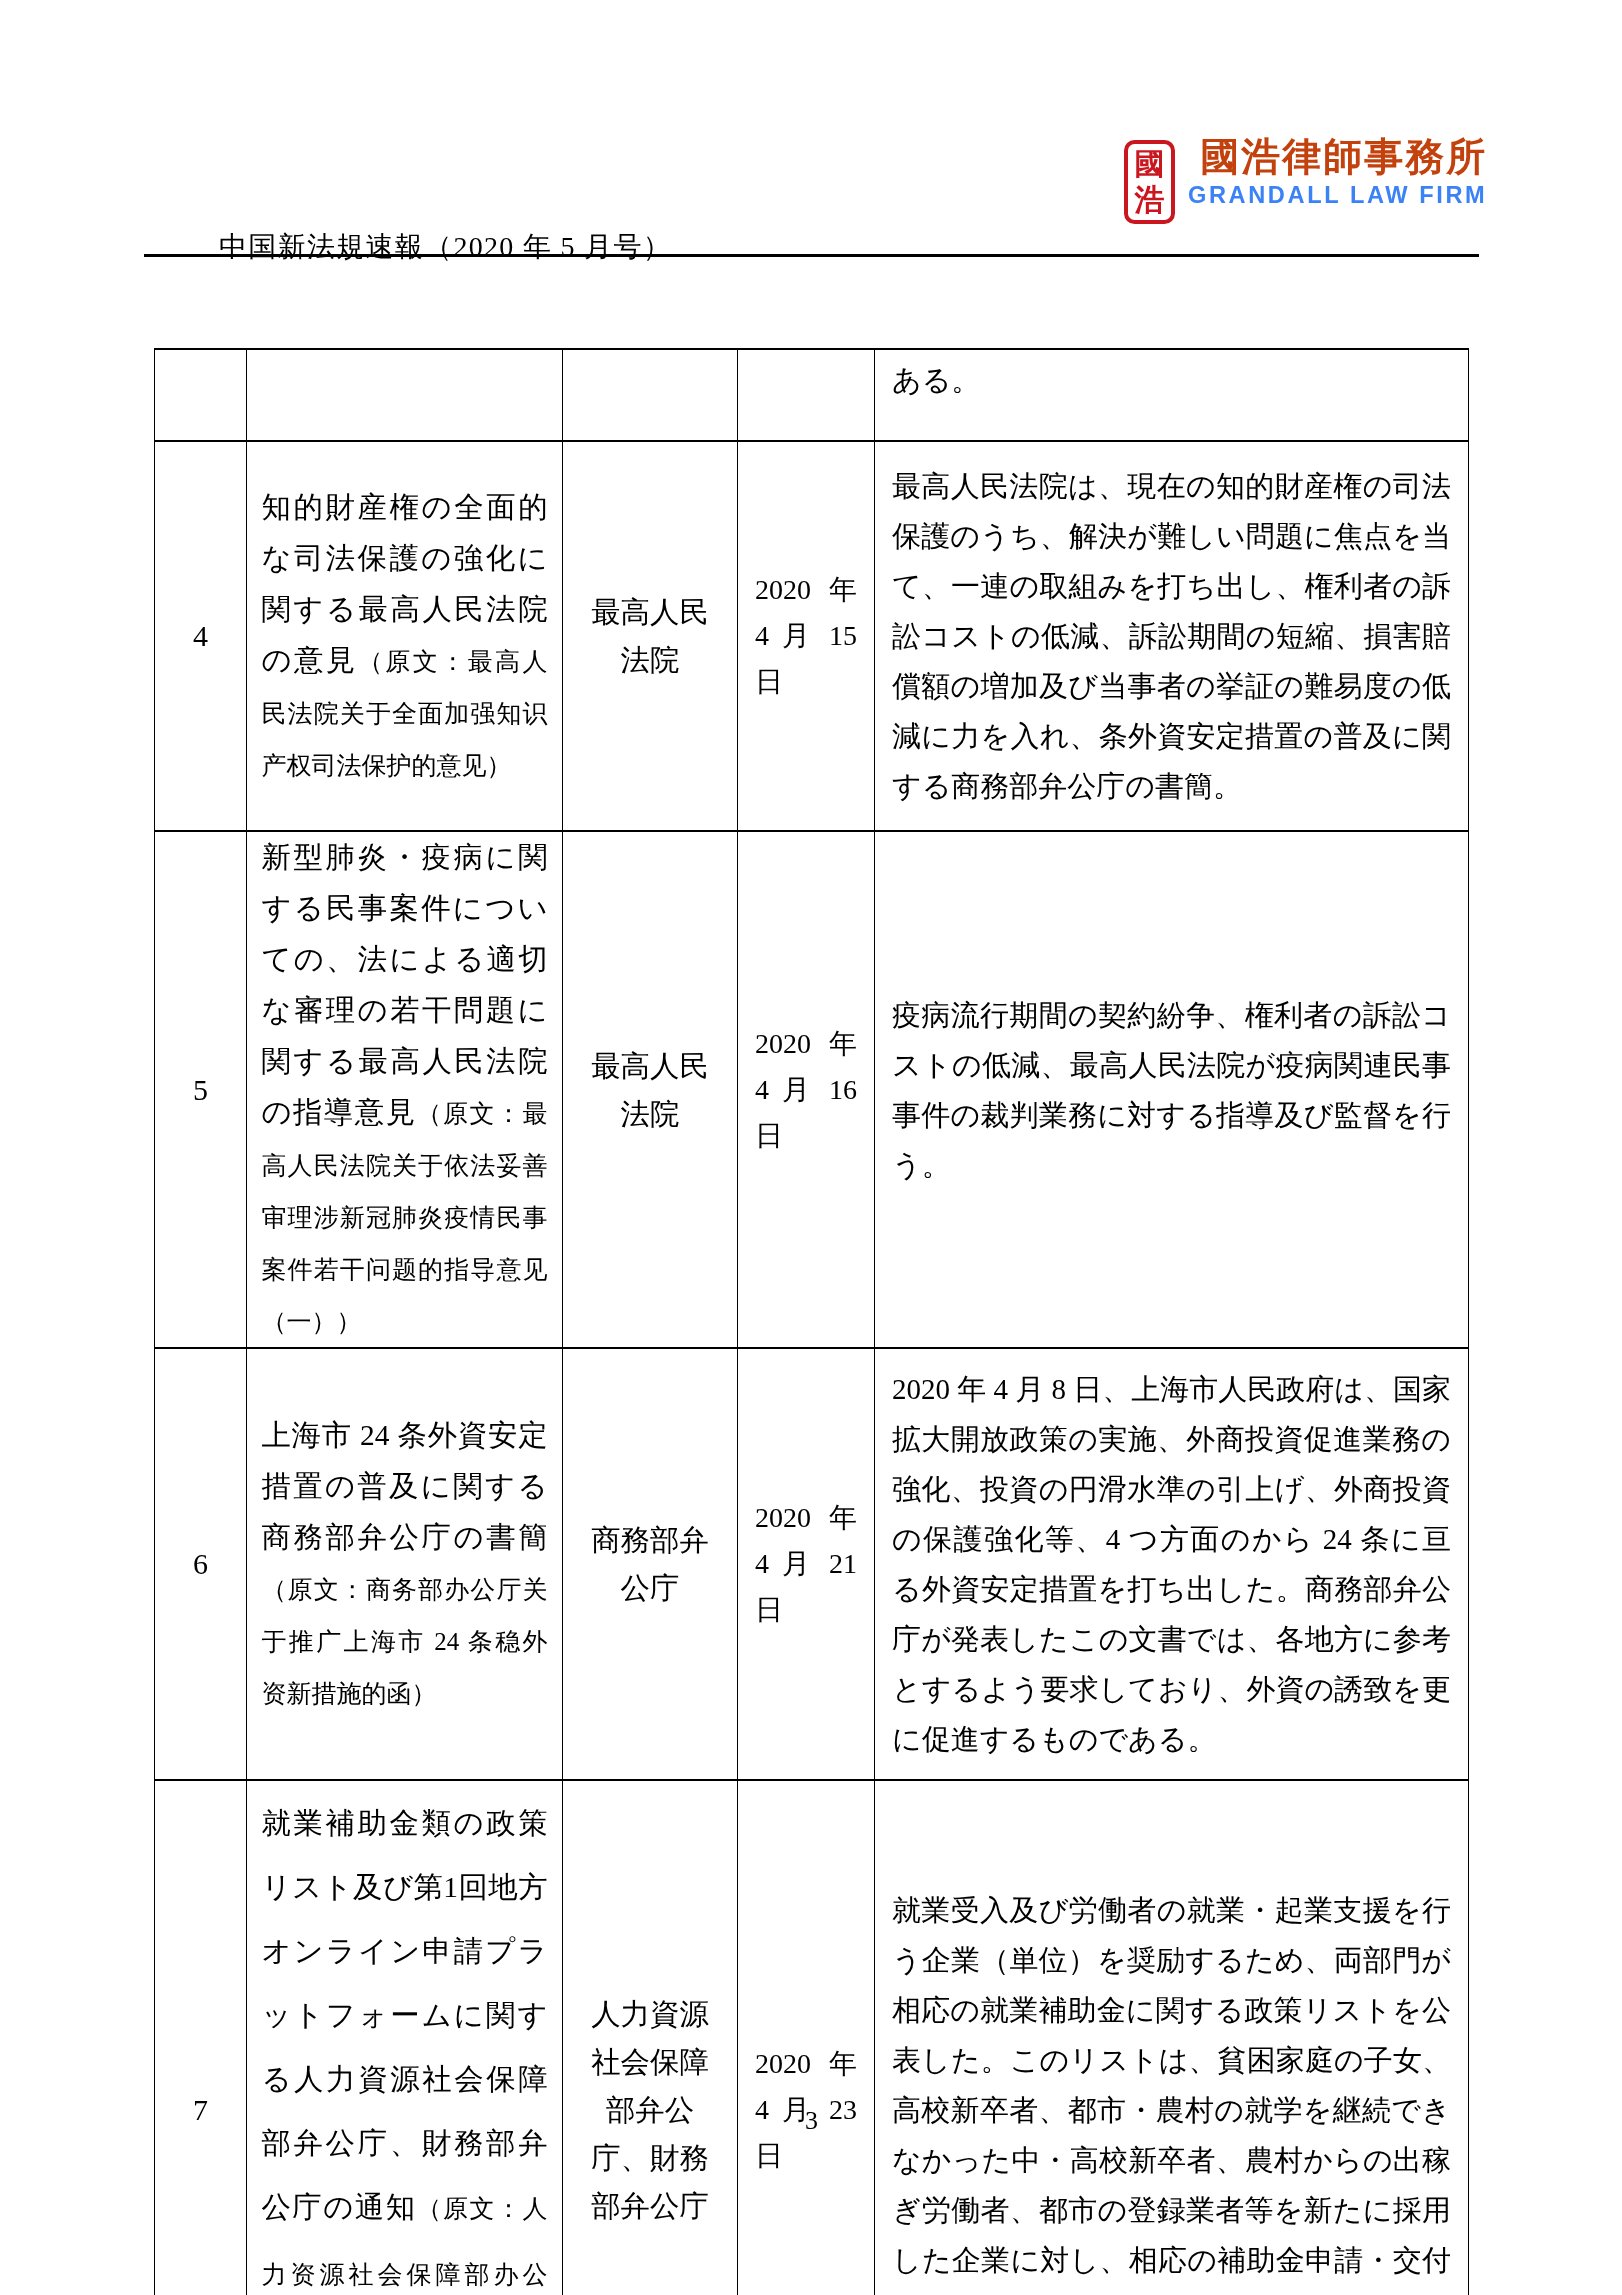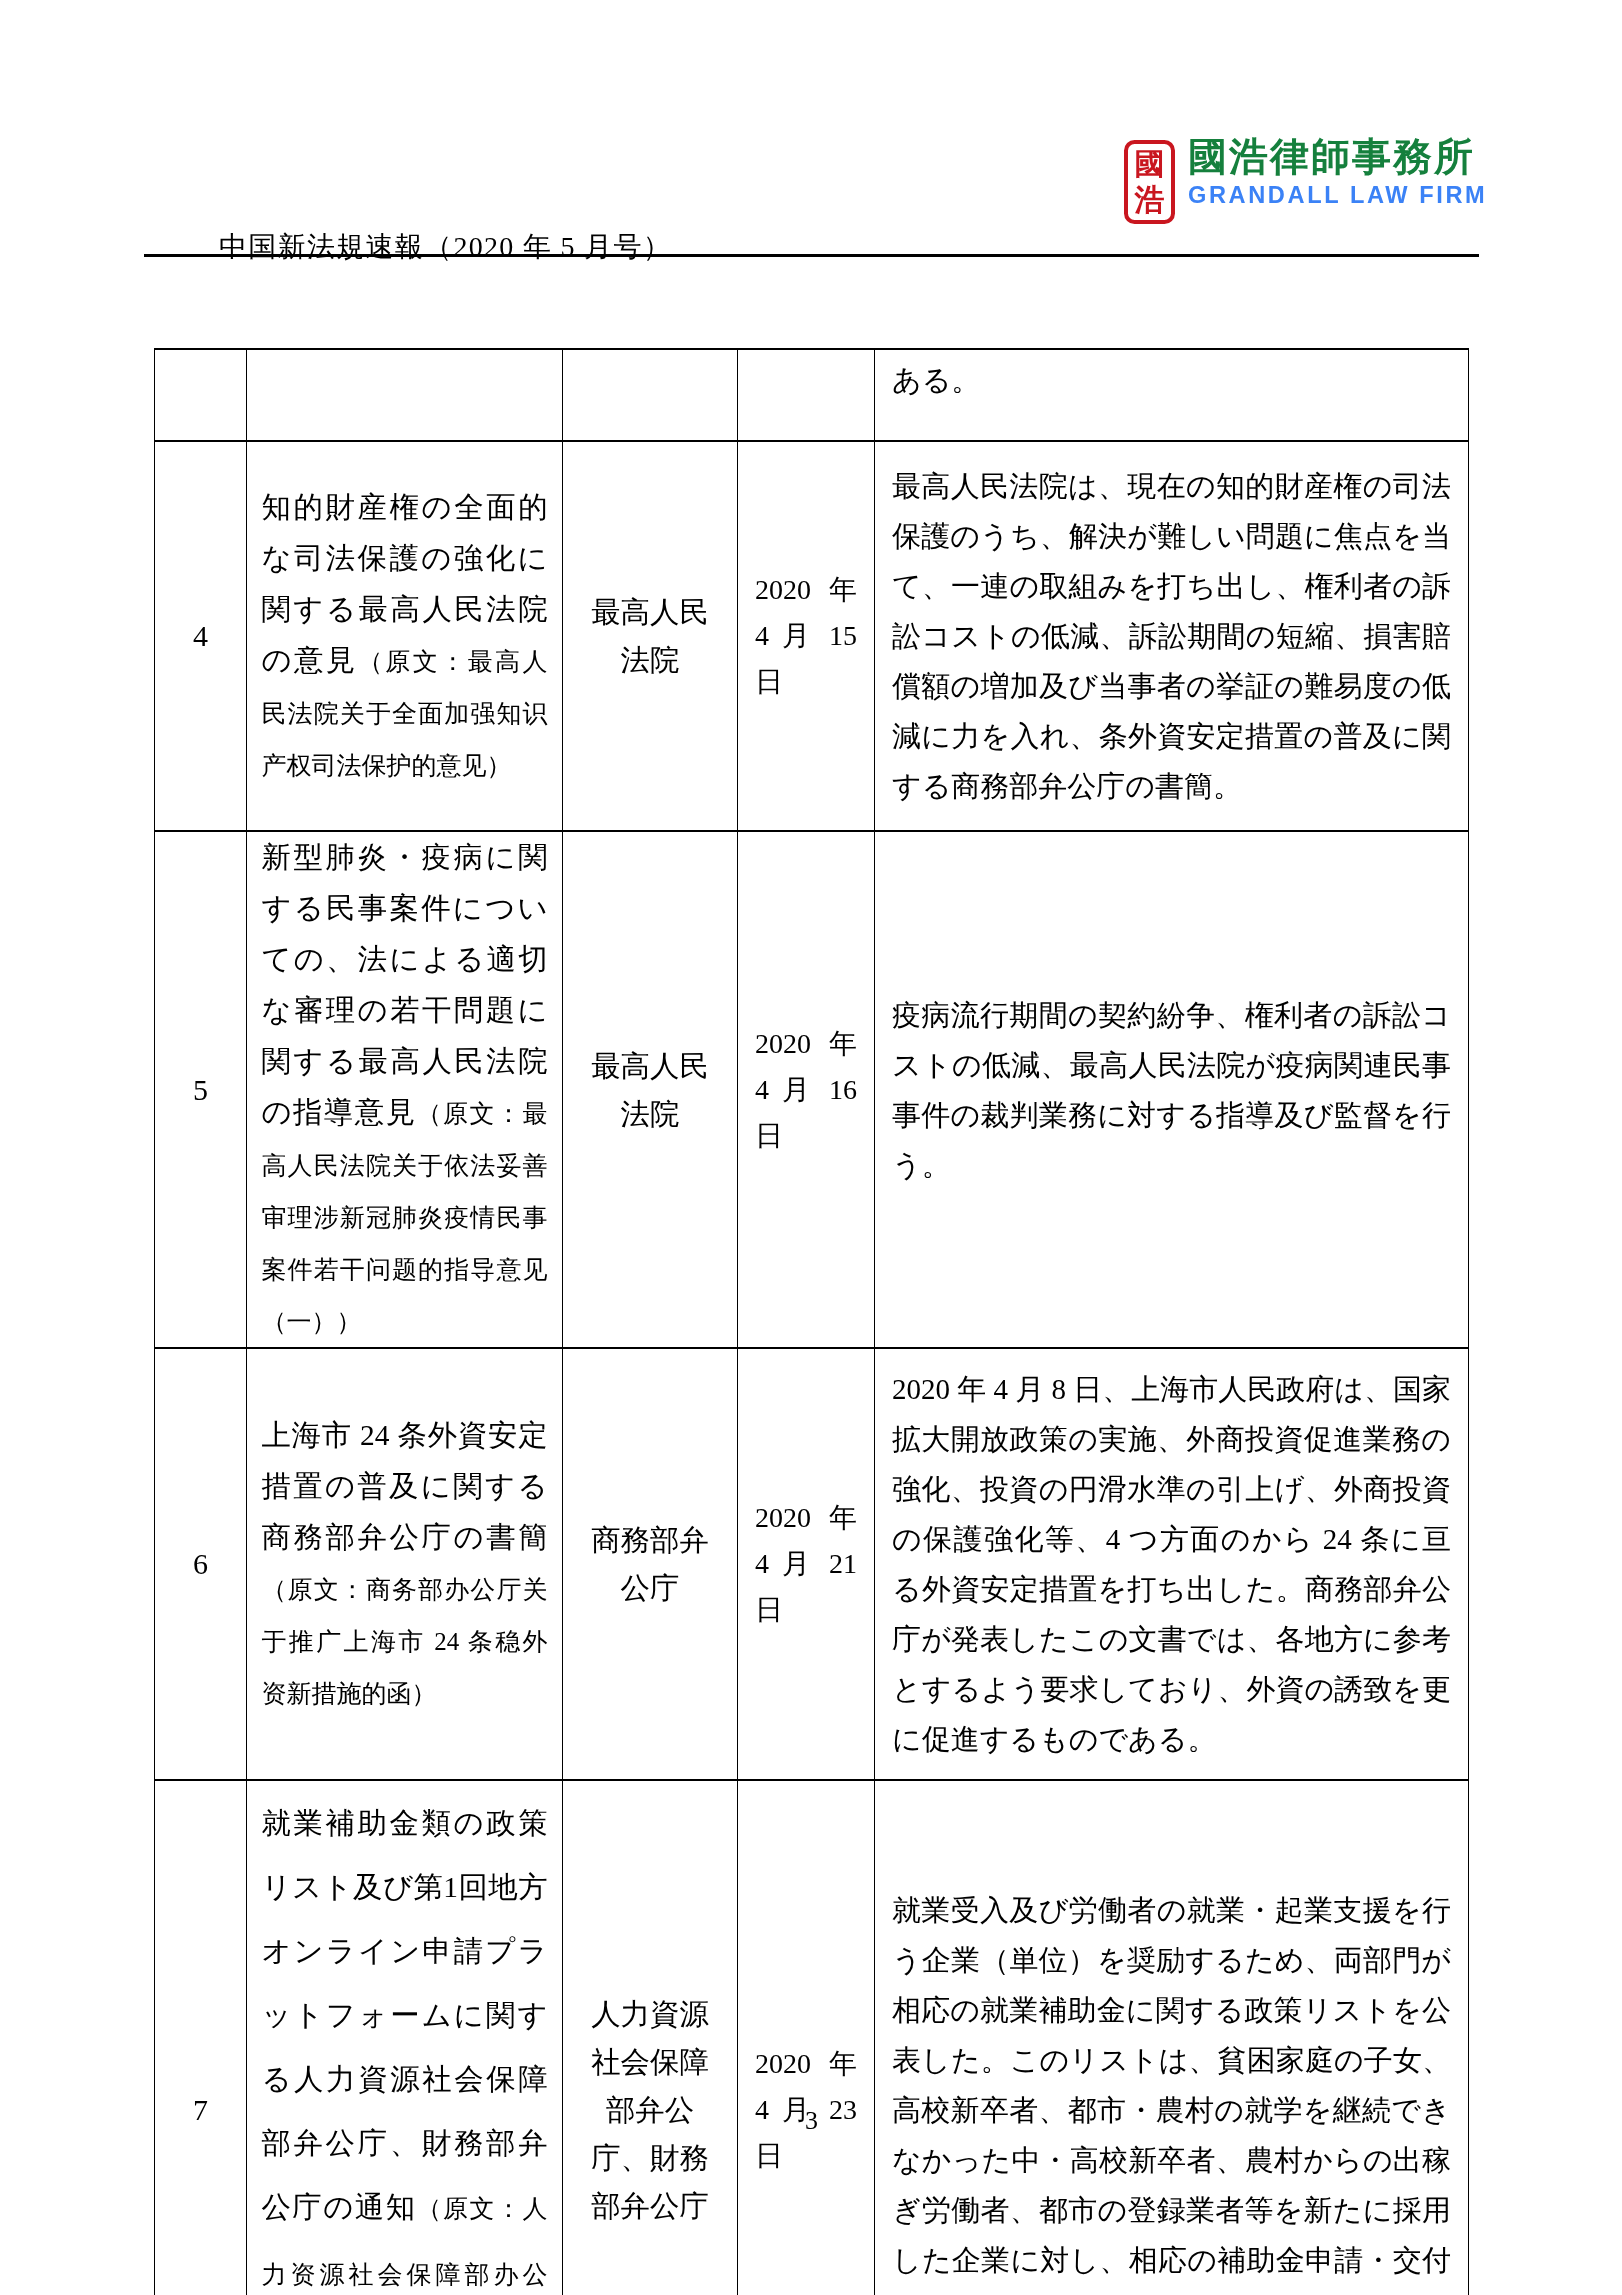--- a/index.html
+++ b/index.html
@@ -25,22 +25,22 @@
   .seal {
     width:43px; height:76px; border:4.6px solid #c9161f; border-radius:10.5px;
     display:flex; flex-direction:column; align-items:center; justify-content:space-evenly;
     color:#c9161f; font-weight:bold; font-size:30px; line-height:1;
     margin-top:3.9px;
   }
   .seal span { display:block; }
   .logo-text { display:flex; flex-direction:column; margin-left:13px; }
   .logo-cn {
     font-family:"Liberation Sans","DejaVu Sans",sans-serif;
-    font-size:39px; line-height:42px; color:#15803d; letter-spacing:2px;
-    font-weight:600; white-space:nowrap;
+    font-size:39px; line-height:42px; color:#c2410c; letter-spacing:2px;
+    font-weight:600; white-space:nowrap;text-align:right;
   }
   .logo-en {
     font-family:"Liberation Sans","DejaVu Sans",sans-serif;
     font-size:23.6px; line-height:29px; color:#3b82f6; font-weight:bold;
     letter-spacing:2.6px; margin-top:2.6px; white-space:nowrap;
   }
 
   
   table.lawtable {
     position:absolute; left:154px; top:348px; width:1314px;

